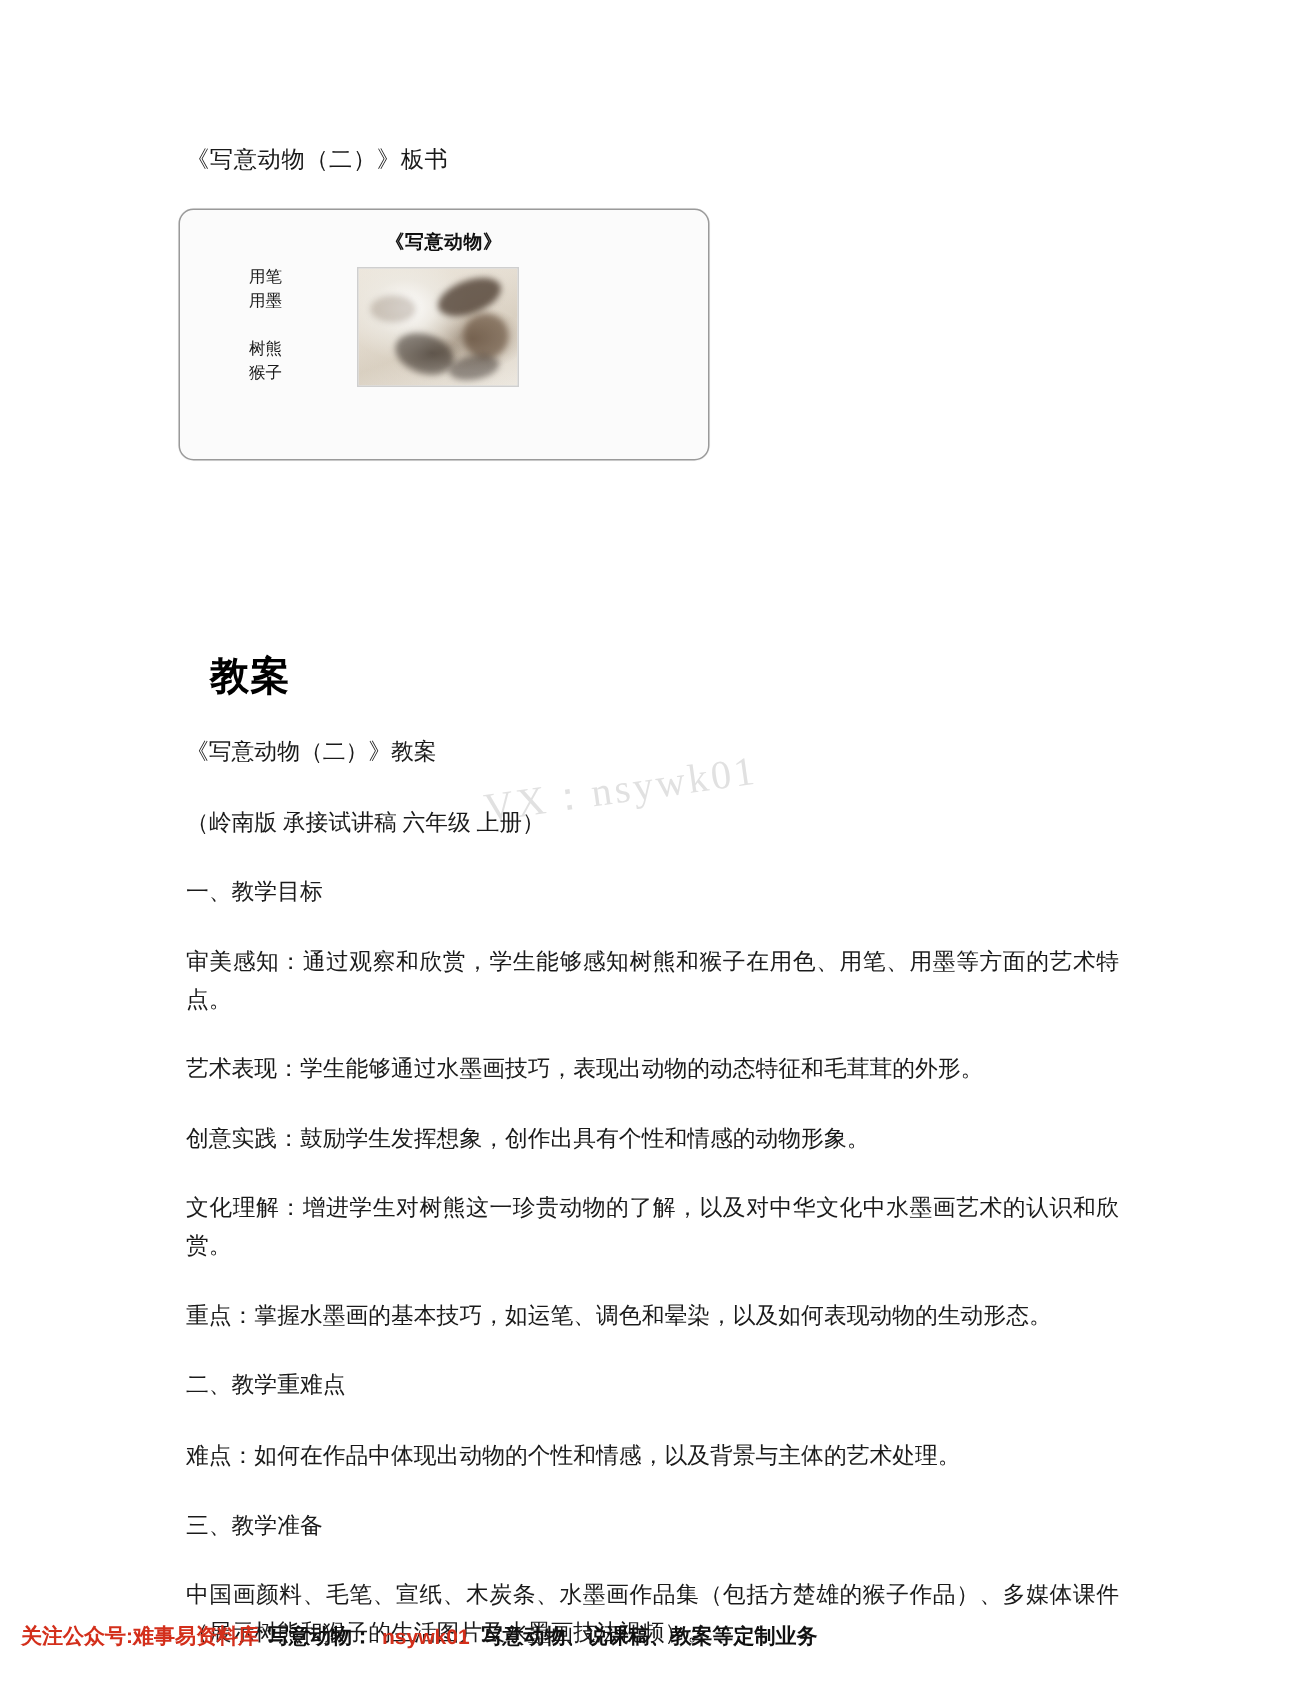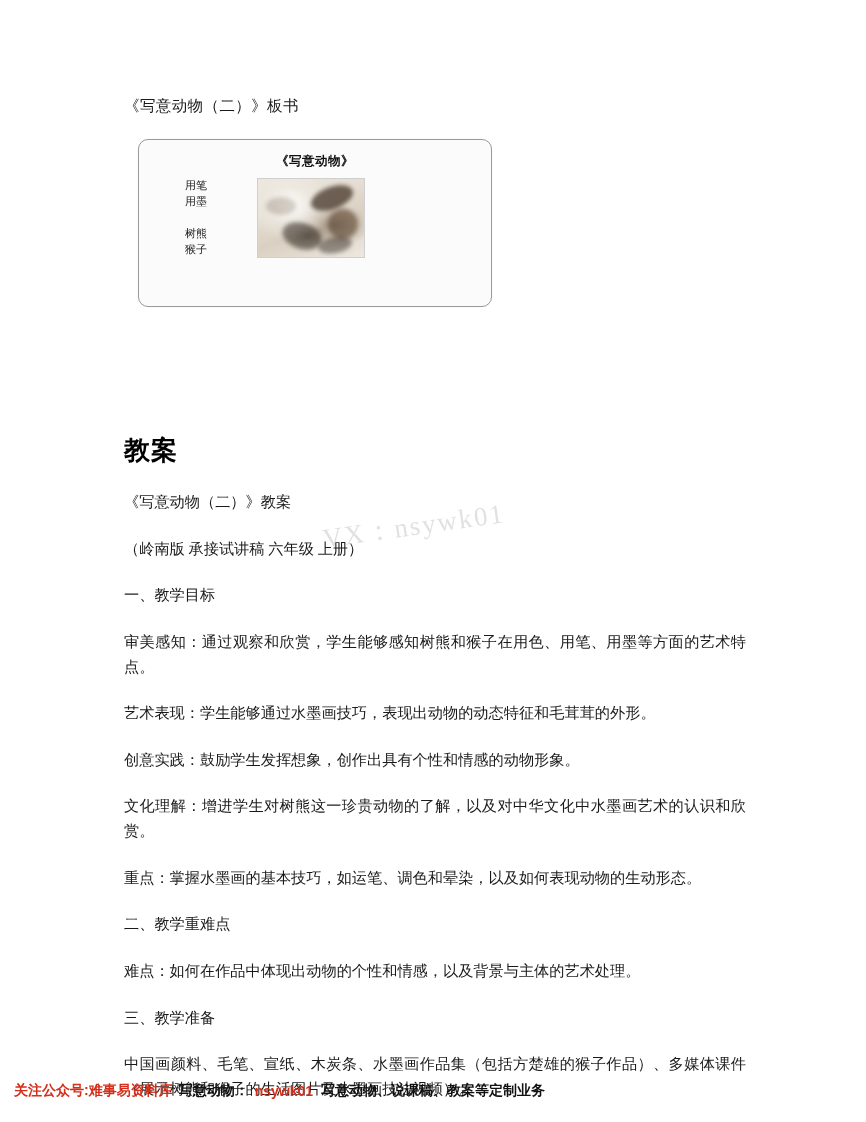--- a/index.html
+++ b/index.html
@@ -35,21 +35,21 @@
   .bb-caption {
     font-size: 15.5px;
     letter-spacing: 0.4px;
     margin: 0 0 22px 6px;
     color: #1a1a1a;
   }
 
   .blackboard {
     width: 354px;
     height: 168px;
-    margin-left: 20px;
+    margin-left: 1px;
     border: 1px solid #9a9a9a;
     border-radius: 10px;
     background: #fbfbfb;
     box-sizing: border-box;
     position: relative;
     box-shadow: 0 0 0 0.5px rgba(0,0,0,0.03);
   }
   .bb-title {
     text-align: center;
     font-size: 12.5px;
@@ -95,21 +95,21 @@
   .b2 { left: 70px; top: 30px; width: 30px; height: 30px; background: rgba(88,64,44,0.55); }
   .b3 { left: 24px; top: 44px; width: 40px; height: 26px; background: rgba(50,40,32,0.55); transform: rotate(18deg); }
   .b4 { left: 8px;  top: 18px; width: 30px; height: 18px; background: rgba(120,100,78,0.30); }
   .b5 { left: 60px; top: 58px; width: 34px; height: 16px; background: rgba(40,32,26,0.45); transform: rotate(-10deg); }
 
   
   .section-heading {
     font-size: 26px;
     font-weight: bold;
     letter-spacing: 1px;
-    margin: 126px 0 0 6px;
+    margin: 126px 0 0 22px;
     color: #000;
     font-family: "Liberation Serif", "DejaVu Serif", serif;
   }
 
   .para {
     font-size: 15.2px;
     line-height: 1.62;
     margin: 22px 0 0 6px;
     color: #1a1a1a;
     text-align: justify;

